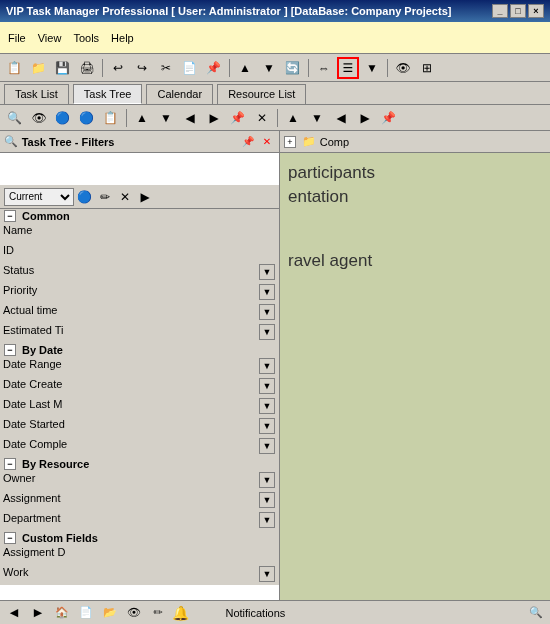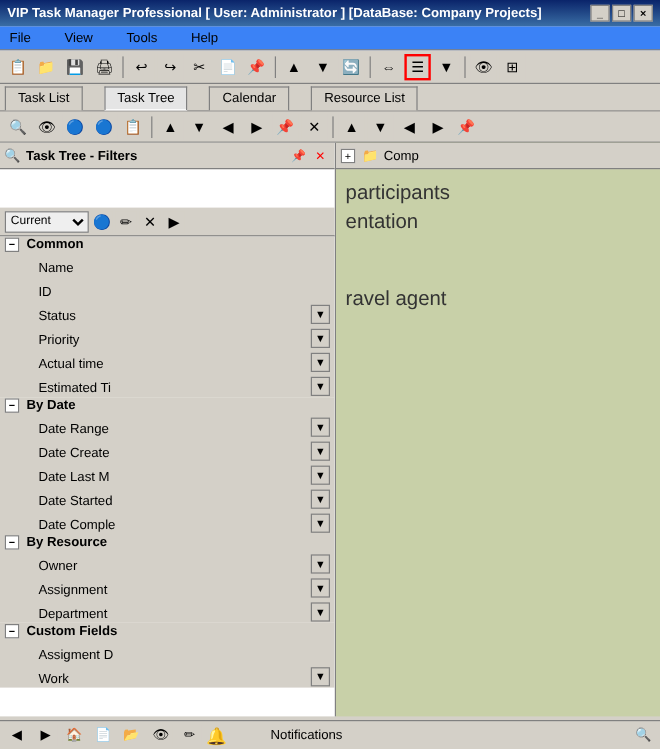--- a/index.html
+++ b/index.html
@@ -36,26 +36,26 @@
       font-size: 9px;
       display: flex;
       align-items: center;
       justify-content: center;
       cursor: pointer;
       color: black;
     }
 
     
     .menu-bar {
-      background: #3b82f6;
+      background: #fef9c3;
       padding: 2px 4px;
       display: flex;
-      gap: 20px;
+      gap: 4px;
       border-bottom: 1px solid #808080;
-      height: 20px;
+      height: 32px;
       align-items: center;
     }
     .menu-item {
       font-size: 11px;
       cursor: pointer;
       padding: 1px 4px;
     }
 
     
     .toolbar {
@@ -97,21 +97,21 @@
       padding: 2px 4px 0;
       border-bottom: 1px solid #808080;
     }
     .tab {
       padding: 3px 10px;
       font-size: 11px;
       cursor: pointer;
       border: 1px solid #808080;
       border-bottom: none;
       background: #d4d0c8;
-      margin-right: 18px;
+      margin-right: 4px;
     }
     .tab.active {
       background: #e5e5e5;
       border-bottom: 1px solid white;
       position: relative;
       top: 0;
       z-index: 1;
     }
 
     
@@ -189,22 +189,22 @@
       display: flex;
       align-items: center;
       padding: 1px 4px;
       font-weight: bold;
       font-size: 11px;
       cursor: pointer;
       gap: 4px;
     }
     .tree-item {
       display: flex;
-      align-items: flex-end;
-      padding: 1px 4px 1px 32px;
+      align-items: flex-start;
+      padding: 1px 4px 1px 3px;
       font-size: 11px;
       height: 20px;
     }
     .tree-item-label { flex: 1; }
     .tree-item-dropdown {
       width: 16px;
       height: 16px;
       background: #d4d0c8;
       border: 1px solid #808080;
       font-size: 9px;

